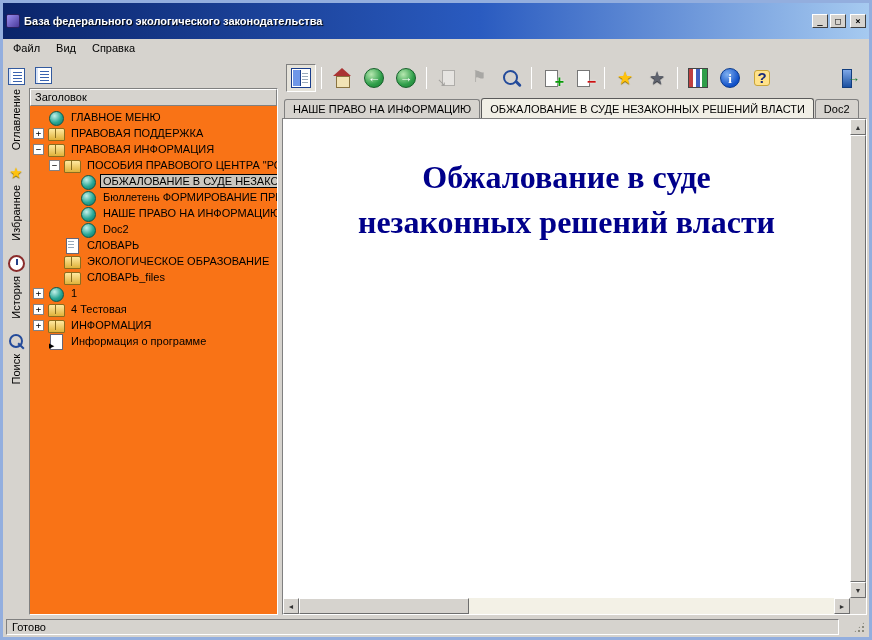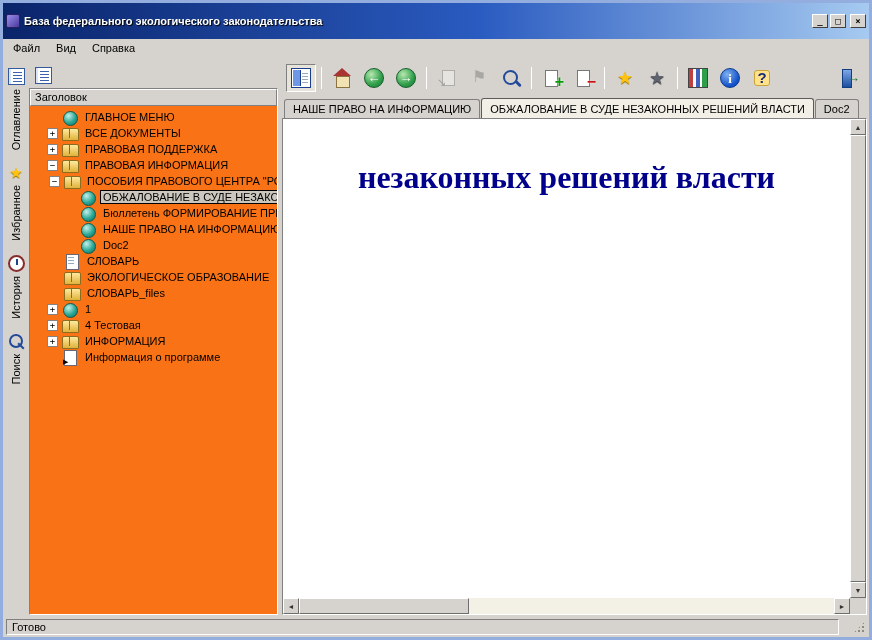--- a/index.html
+++ b/index.html
@@ -43,21 +43,21 @@
 
   
   .tree-col{width:250px;flex:none;display:flex;flex-direction:column;padding:2px 1px 2px 0;min-height:0}
   .tree-toolbar{height:26px;flex:none;display:flex;align-items:center;padding:2px}
   .tt-btn{width:24px;height:22px;border:1px solid transparent;background:transparent;display:flex;align-items:center;justify-content:center;cursor:pointer}
   .tree-panel{flex:1;min-height:0;border:1px solid;border-color:#808080 #fff #fff #808080;background:#f97316;display:flex;flex-direction:column}
   .tree-header{height:17px;flex:none;background:#d6d3ce;border:1px solid;border-color:#fff #808080 #808080 #fff;
     padding:1px 4px;text-align:left;font-size:11px;cursor:default}
   .tree-body{flex:1;overflow:hidden;padding:3px 0 0 1px}
   .tree-row{display:flex;align-items:center;height:16px;white-space:nowrap;cursor:pointer}
-  .tree-row.d0{padding-left:16px}
+  .tree-row.d0{padding-left:2px}
   .tree-row.d1{padding-left:18px}
   .tree-row.d2{padding-left:34px}
   .exp{width:11px;height:11px;flex:none;margin-right:4px;border:1px solid #848284;background:#fff;
     display:flex;align-items:center;justify-content:center;font:9px/1 "DejaVu Sans Mono",monospace;color:#000}
   .exp.none{border:none;background:transparent}
   .exp.plus::after{content:"+"}
   .exp.minus::after{content:"\2212"}
   .ti{width:17px;height:15px;position:relative;flex:none;margin-right:3px}
   .ti-globe::before{content:"";position:absolute;left:1px;top:1px;width:13px;height:13px;border-radius:50%;
     background:radial-gradient(circle at 35% 30%,#c2f0ea,#2aa795 55%,#0c6e62);border:1px solid #0a5a50}
@@ -200,25 +200,20 @@
         <div class="tree-body">
 
           <div class="tree-row d0">
             <span class="exp none"></span>
             <span class="ti ti-globe"></span>
             <span class="tree-label">ГЛАВНОЕ МЕНЮ</span>
           </div>
           <div class="tree-row d0">
             <span class="exp plus"></span>
             <span class="ti ti-book"></span>
-            <span class="tree-label">ВСЕ ДОКУМЕНТЫ</span>
-          </div>
-          <div class="tree-row d0">
-            <span class="exp plus"></span>
-            <span class="ti ti-book"></span>
             <span class="tree-label">ПРАВОВАЯ ПОДДЕРЖКА</span>
           </div>
           <div class="tree-row d0">
             <span class="exp minus"></span>
             <span class="ti ti-book"></span>
             <span class="tree-label">ПРАВОВАЯ ИНФОРМАЦИЯ</span>
           </div>
           <div class="tree-row d1">
             <span class="exp minus"></span>
             <span class="ti ti-book"></span>
@@ -344,20 +339,21 @@
 
       <div class="tabrow">
         <div class="tab">НАШЕ ПРАВО НА ИНФОРМАЦИЮ</div>
         <div class="tab active">ОБЖАЛОВАНИЕ В СУДЕ НЕЗАКОННЫХ РЕШЕНИЙ ВЛАСТИ</div>
         <div class="tab">Doc2</div>
       </div>
 
       <div class="content">
         <div class="doc">
           <div class="doc-heading">
+            <div>Обжалование в суде</div>
             <div>незаконных решений власти</div>
           </div>
         </div>
 
         <div class="vscroll">
           <span class="sb-btn">▲</span>
           <span class="vthumb"></span>
           <span class="sb-btn">▼</span>
         </div>
         <div class="hscroll">

